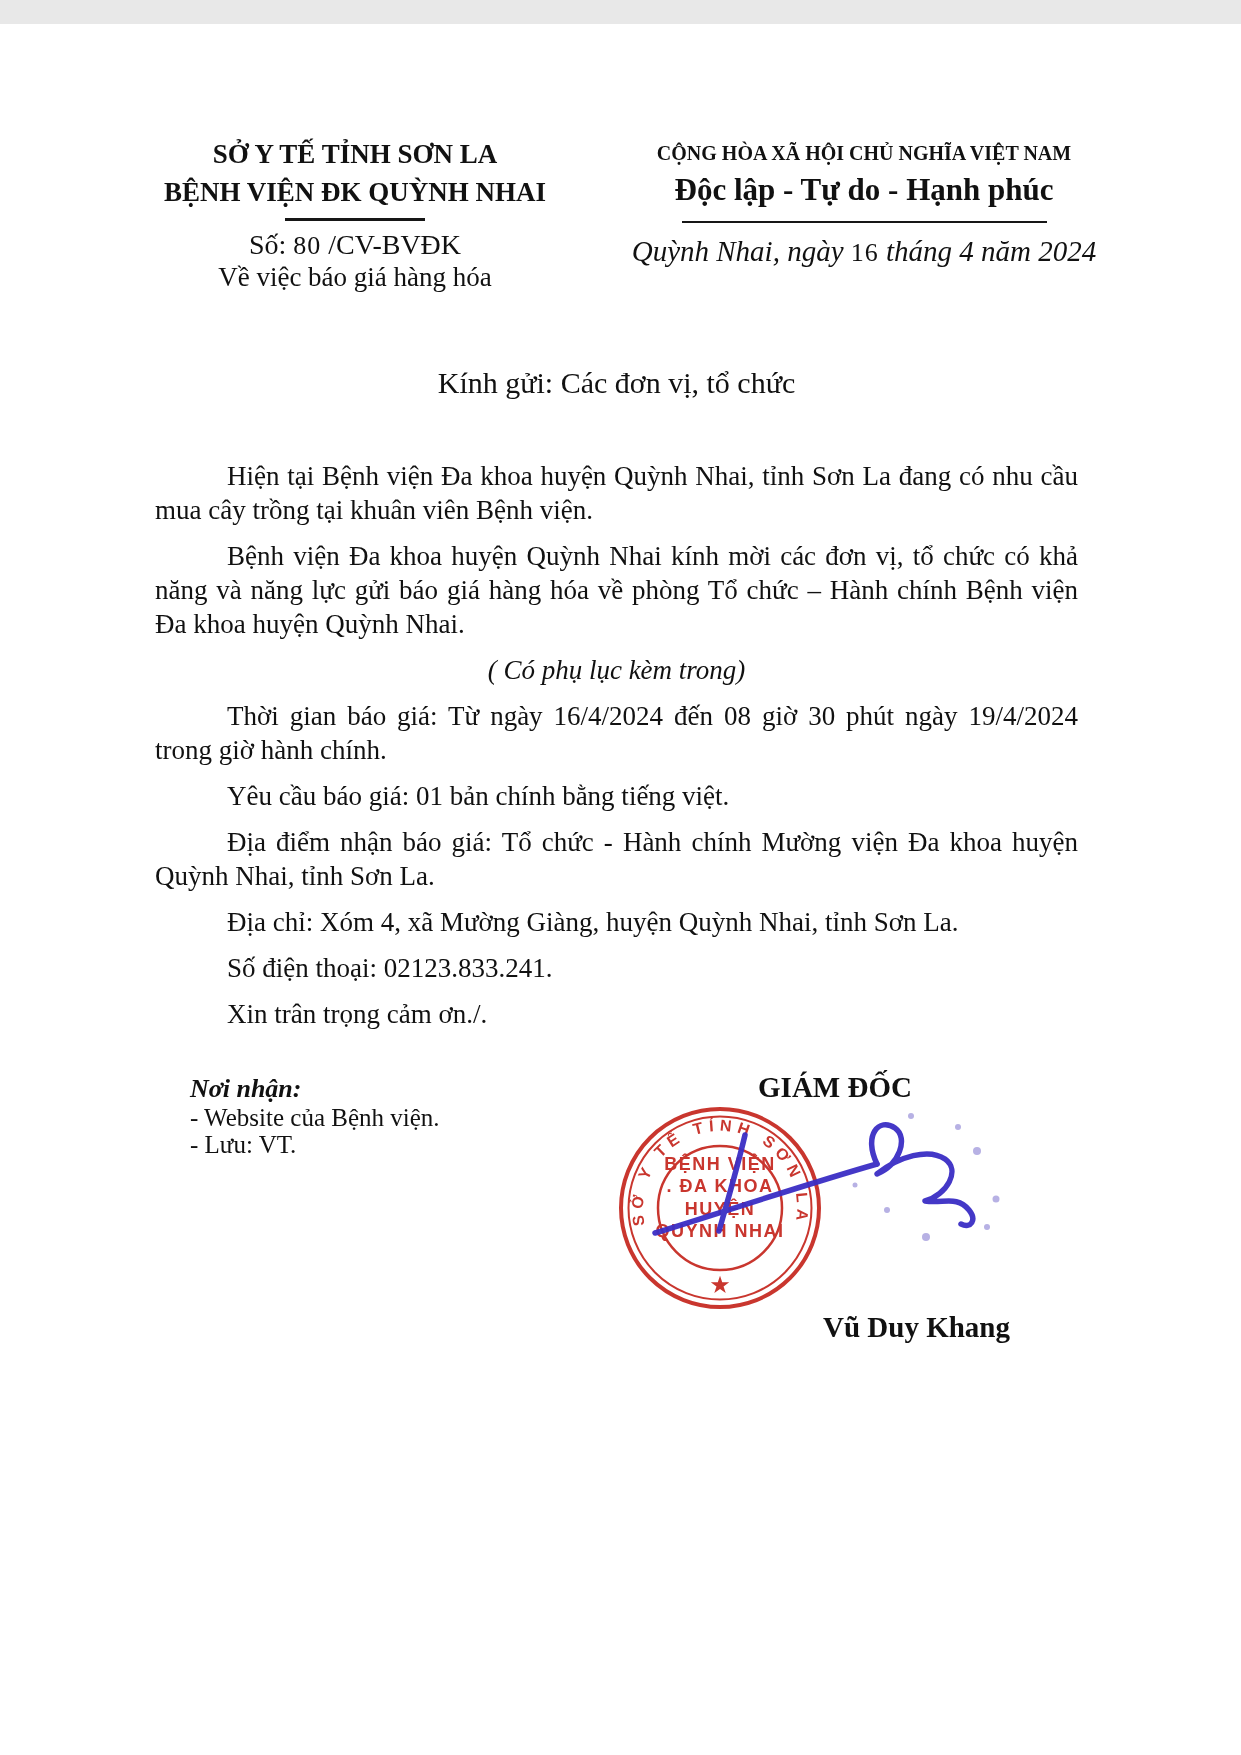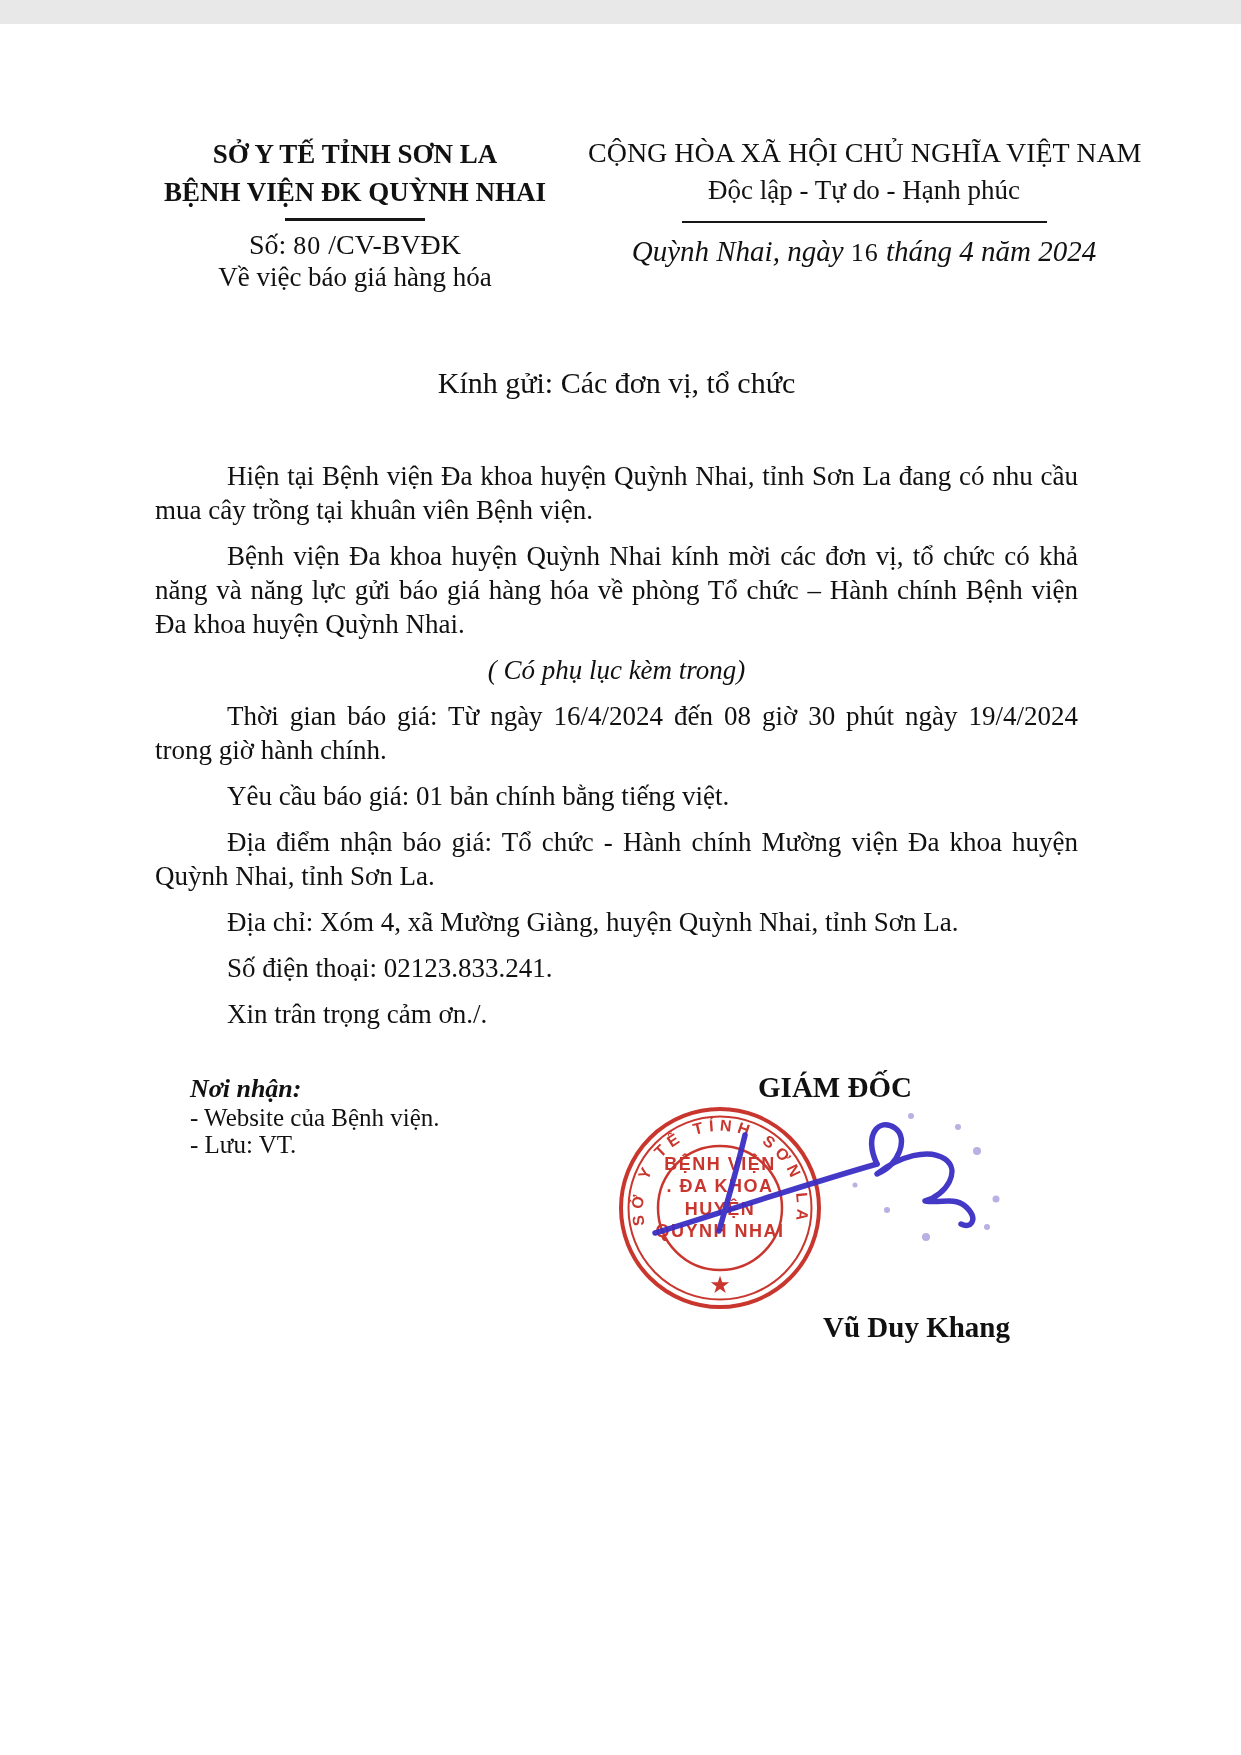--- a/index.html
+++ b/index.html
@@ -10,22 +10,22 @@
   
   .hdr-left{position:absolute;left:160px;top:111px;width:390px;text-align:center;}
   .hdr-left .org{font-size:27px;font-weight:bold;line-height:38px;white-space:nowrap;}
   .rule-s{width:140px;height:3px;background:#161616;margin:7px auto 9px auto;}
   .so-line{font-size:28px;line-height:30px;white-space:nowrap;}
   .so-line .num{font-size:26px;letter-spacing:1px;}
   .subj{font-size:27px;line-height:33px;white-space:nowrap;}
 
   
   .hdr-right{position:absolute;left:588px;top:111px;width:552px;text-align:center;}
-  .nat{font-size:28px;font-weight:normal;line-height:36px;white-space:nowrap;}
-  .motto{font-size:27px;font-weight:normal;line-height:38px;white-space:nowrap;}
+  .nat{font-size:20px;font-weight:bold;line-height:36px;white-space:nowrap;}
+  .motto{font-size:31px;font-weight:bold;line-height:38px;white-space:nowrap;}
   .rule-l{width:365px;height:2px;background:#161616;margin:12px auto 12px auto;}
   .date-line{font-size:29px;font-style:italic;line-height:32px;white-space:nowrap;}
   .date-line .num{font-style:normal;font-size:26px;letter-spacing:1px;}
 
   
   .recipient{position:absolute;left:155px;top:341px;width:923px;text-align:center;
              font-size:30px;line-height:36px;}
 
   
   .docbody{position:absolute;left:155px;top:435px;width:923px;

